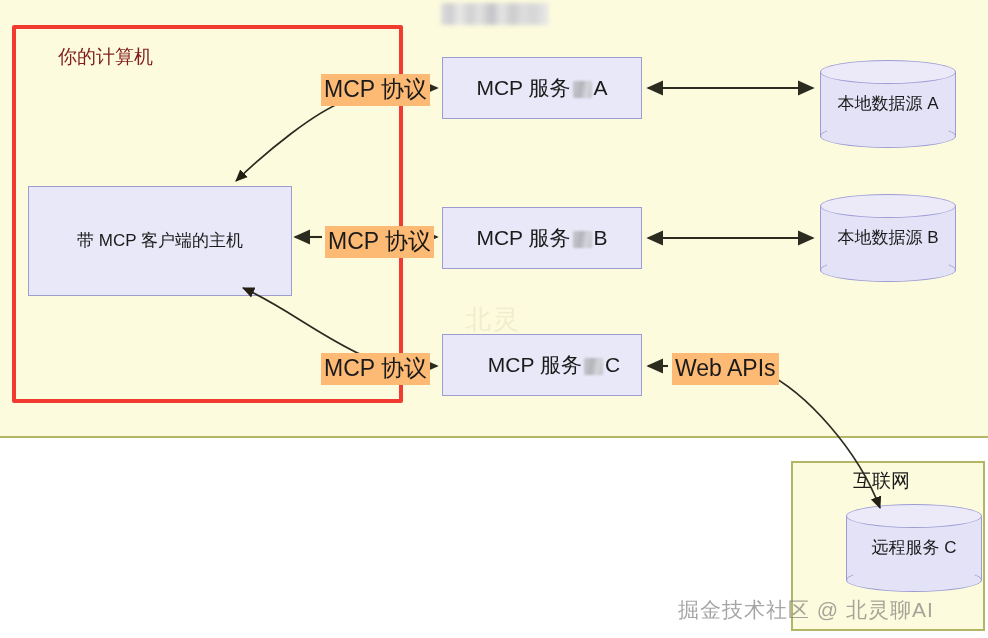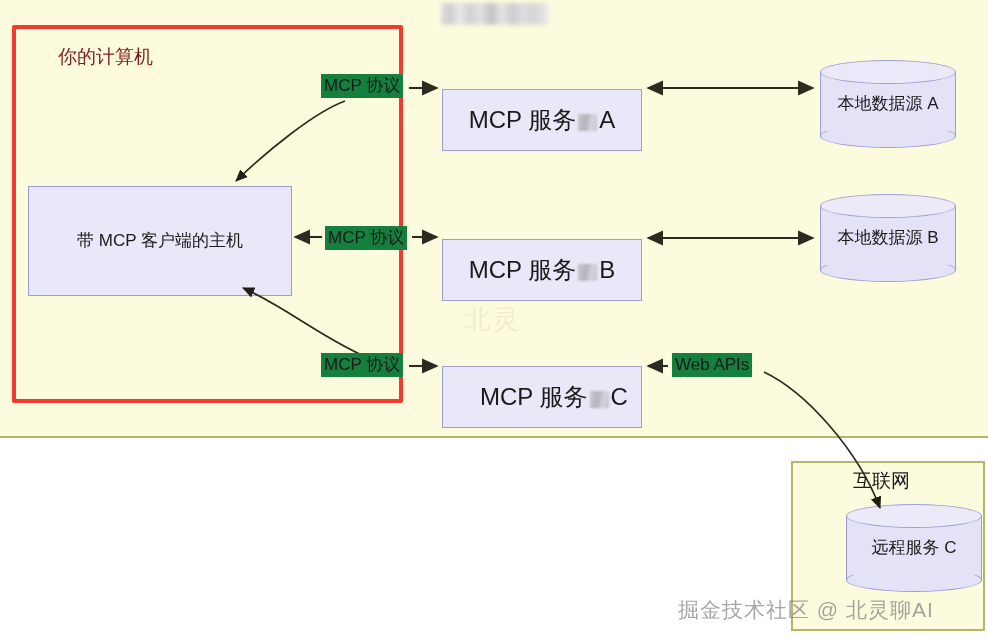--- a/index.html
+++ b/index.html
@@ -78,22 +78,21 @@
   }
   .rbox .ln { white-space: nowrap; }
 
   .host-box {
     left: 28px; top: 186px;
     width: 264px; height: 110px;
     font-size: 17px;
   }
   .srv-box {
     width: 200px; height: 62px;
-    font-size: 24px;
-    margin-top: 32px;
+    font-size: 21px;
   }
   .srv-a { left: 442px; top: 57px; }
   .srv-b { left: 442px; top: 207px; }
   .srv-c { left: 442px; top: 334px; padding-left: 24px; }
 
   
   .redact {
     display: inline-block;
     width: 19px; height: 17px;
     vertical-align: -3px;
@@ -136,23 +135,23 @@
     color: #1a1a1a;
     white-space: nowrap;
   }
   .ds-a { left: 820px; top: 60px; }
   .ds-b { left: 820px; top: 194px; }
   .ds-c { left: 826px; top: 504px; margin-left: 20px; }
 
   
   .edge-label {
     position: absolute;
-    background: #15803d;
-    color: #1a1a1a;
-    font-size: 17px;
+    background: #fdba74;
+    color: #1a1a1a;
+    font-size: 23px;
     padding: 2px 3px;
     white-space: nowrap;
     line-height: 1.2;
   }
   .lbl-p1 { left: 321px; top: 74px; }
   .lbl-p2 { left: 325px; top: 226px; }
   .lbl-p3 { left: 321px; top: 353px; }
   .lbl-web { left: 672px; top: 353px; }
 
   

